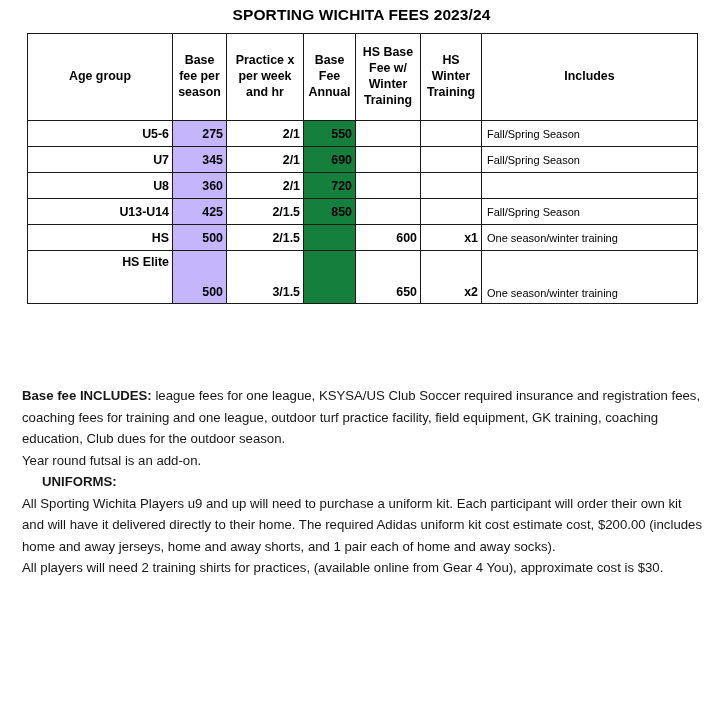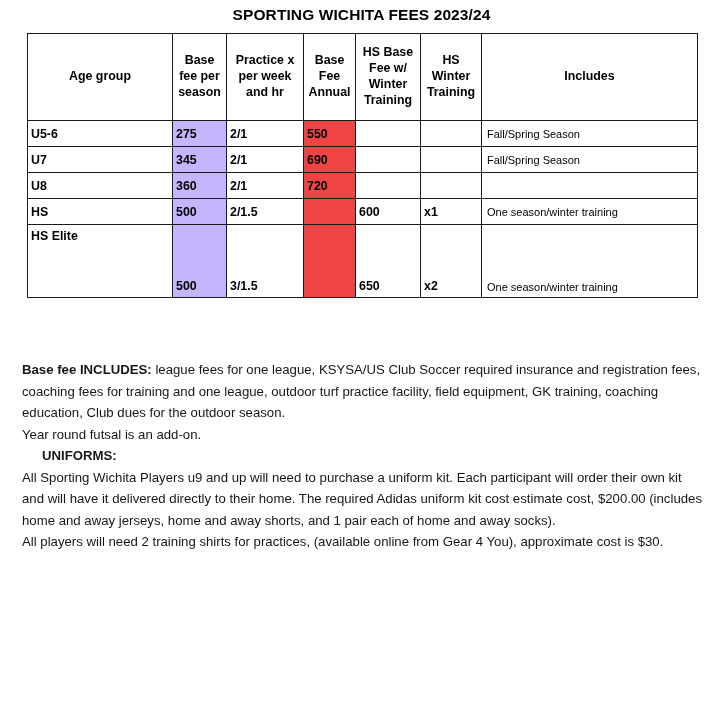--- a/index.html
+++ b/index.html
@@ -56,41 +56,41 @@
     height: 87px;
     vertical-align: middle;
     text-align: center;
     font-weight: bold;
     line-height: 1.28;
     font-size: 12.3px;
   }
 
   tbody td {
     height: 26px;
-    text-align: left;
+    text-align: right;
     font-weight: bold;
     vertical-align: middle;
   }
   tbody td.includes {
     text-align: left;
     font-weight: normal;
     padding-left: 5px;
     font-size: 11px;
   }
   td.base-light { background: #c4b5fd; }
-  td.base-dark  { background: #ef4444; }
+  td.base-dark  { background: #15803d; }
 
-  tr.elite td { height: 73px; }
+  tr.elite td { height: 53px; }
   tr.elite td.age-elite { vertical-align: top; padding-top: 4px; }
   tr.elite td.bottom    { vertical-align: bottom; padding-bottom: 4px; }
 
   .body-text {
     position: absolute;
     left: 22px;
-    top: 359px;
+    top: 385px;
     width: 684px;
     font-family: "Liberation Sans", sans-serif;
     font-size: 13.2px;
     line-height: 21.5px;
     color: #171717;
   }
   .body-text p { margin: 0; }
   .body-text .lead { font-weight: bold; }
   .body-text .head { font-weight: bold; margin-left: 20px; }
 </style>
@@ -144,20 +144,29 @@
       <tr>
         <td>U8</td>
         <td class="base-light">360</td>
         <td>2/1</td>
         <td class="base-dark">720</td>
         <td></td>
         <td></td>
         <td class="includes"></td>
       </tr>
       <tr>
+        <td>U13-U14</td>
+        <td class="base-light">425</td>
+        <td>2/1.5</td>
+        <td class="base-dark">850</td>
+        <td></td>
+        <td></td>
+        <td class="includes">Fall/Spring Season</td>
+      </tr>
+      <tr>
         <td>HS</td>
         <td class="base-light">500</td>
         <td>2/1.5</td>
         <td class="base-dark"></td>
         <td>600</td>
         <td>x1</td>
         <td class="includes">One season/winter training</td>
       </tr>
       <tr class="elite">
         <td class="age-elite">HS Elite</td>

